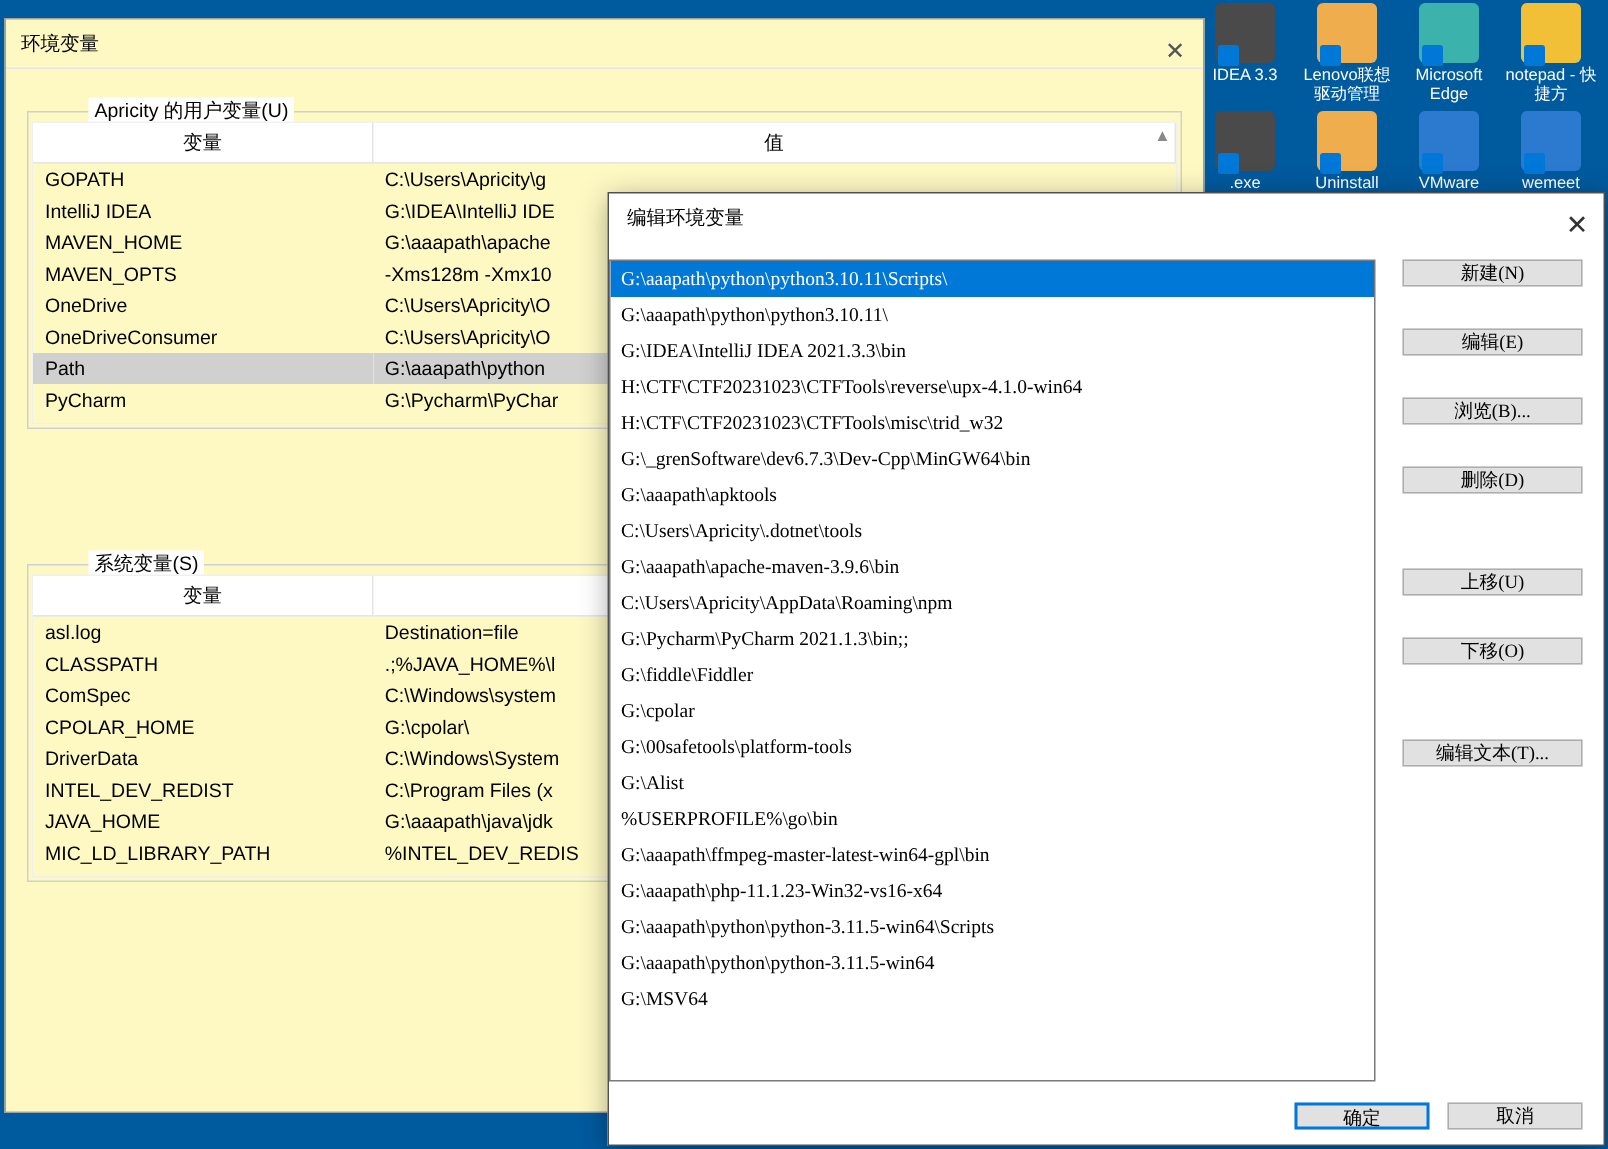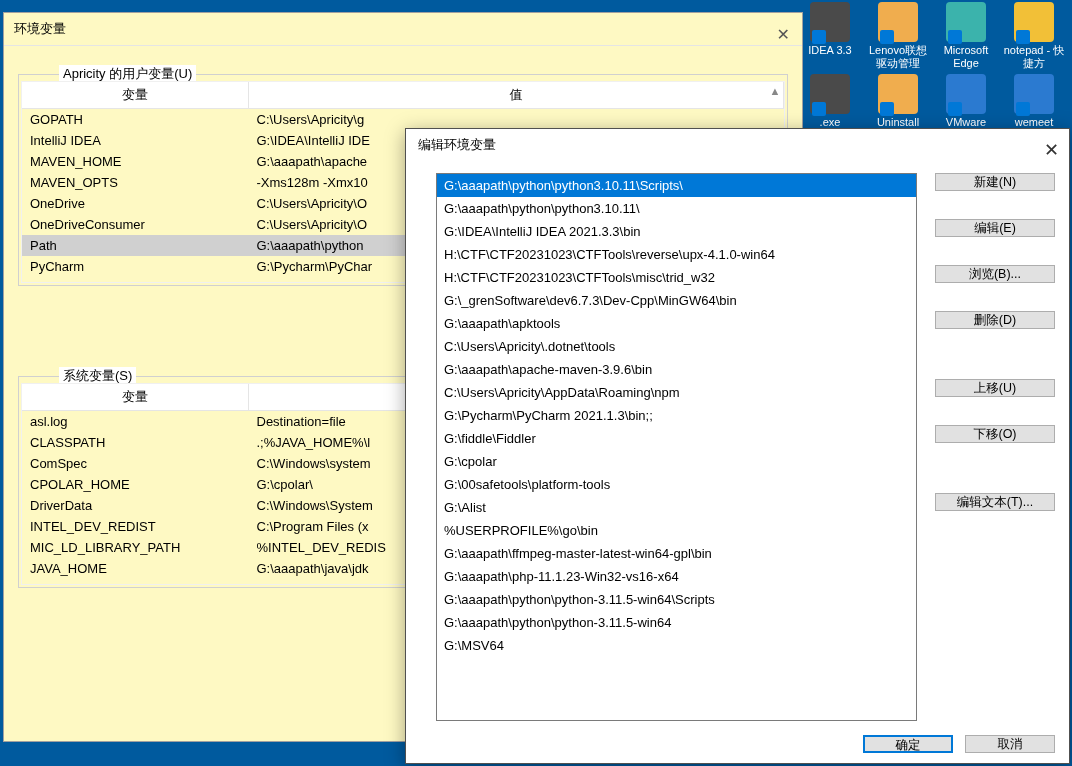--- a/index.html
+++ b/index.html
@@ -27,21 +27,21 @@
   table.var-table { width:100%; border-collapse:collapse; table-layout:fixed; }
   table.var-table th { text-align:center; font-weight:normal; padding:4px 8px; background:#fff; border-bottom:1px solid #e5e5e5; border-right:1px solid #e5e5e5; }
   table.var-table th:first-child { width:210px; }
   table.var-table td { padding:3px 8px; white-space:nowrap; overflow:hidden; text-overflow:clip; border-bottom:0; }
   table.var-table tr.selected td { background:#d0d0d0; }
 
   
   .edit-dialog { position:absolute; left:405px; top:128px; width:665px; height:636px; background:#fff; border:1px solid #505050; box-shadow:0 4px 18px rgba(0,0,0,0.35); box-sizing:border-box; }
   .edit-title { height:32px; line-height:32px; padding:0 12px; font-size:13px; position:relative; }
   .edit-title .close-x { position:absolute; right:10px; top:5px; font-size:18px; color:#333; cursor:pointer; }
-  .edit-body { display:flex; padding:12px 14px 0 30px; height:558px; box-sizing:border-box; gap:18px; }
+  .edit-body { display:flex; padding:12px 14px 0 0; height:558px; box-sizing:border-box; gap:18px;font-family:Liberation Serif, serif; }
   .path-list { flex:1; border:1px solid #7a7a7a; overflow-y:scroll; background:#fff; height:100%; }
   .path-item { padding:4px 7px; white-space:nowrap; overflow:hidden; text-overflow:ellipsis; font-size:13px; cursor:default; }
   .path-item.selected { background:#0078d7; color:#fff; }
   .btn-col { width:120px; display:flex; flex-direction:column; gap:8px; }
   .btn-col .spacer-sm { height:12px; }
   .btn-col .spacer-lg { height:34px; }
   .btn { height:18px; border:1px solid #adadad; background:#e1e1e1; font-size:12.5px; cursor:pointer; padding:0 6px; font-family:inherit; }
   .edit-footer { position:absolute; right:14px; bottom:10px; display:flex; gap:12px; }
   .edit-footer .btn { width:90px; }
   .edit-footer .btn.default { border:2px solid #0078d7; }
@@ -176,26 +176,26 @@
                 </tr>
                 <tr>
                   <td>DriverData</td>
                   <td>C:\Windows\System</td>
                 </tr>
                 <tr>
                   <td>INTEL_DEV_REDIST</td>
                   <td>C:\Program Files (x</td>
                 </tr>
                 <tr>
+                  <td>JAVA_HOME</td>
+                  <td>G:\aaapath\java\jdk</td>
+                </tr>
+                <tr>
                   <td>MIC_LD_LIBRARY_PATH</td>
                   <td>%INTEL_DEV_REDIS</td>
-                </tr>
-                <tr>
-                  <td>JAVA_HOME</td>
-                  <td>G:\aaapath\java\jdk</td>
                 </tr>
               </tbody>
           </table>
         </div>
       </div>
     </div>
   </div>
 
   <div class="edit-dialog">
     <div class="edit-title">

